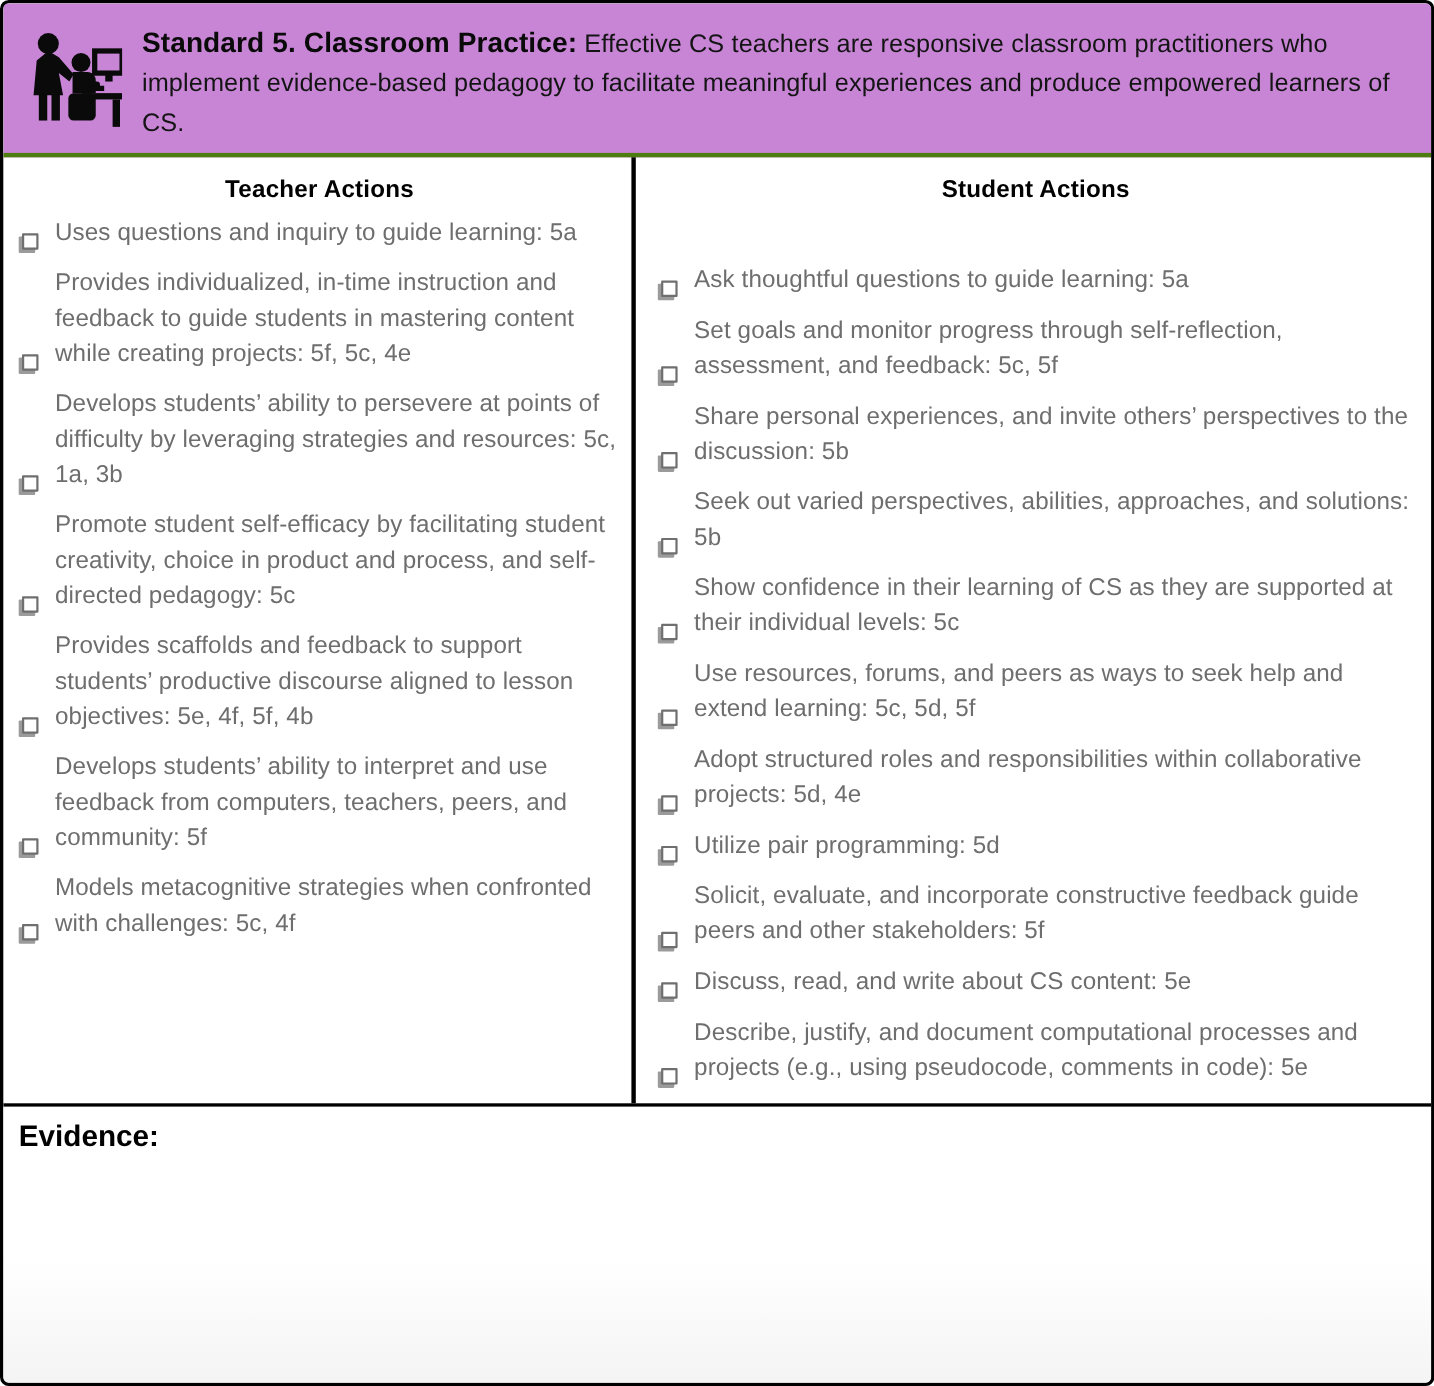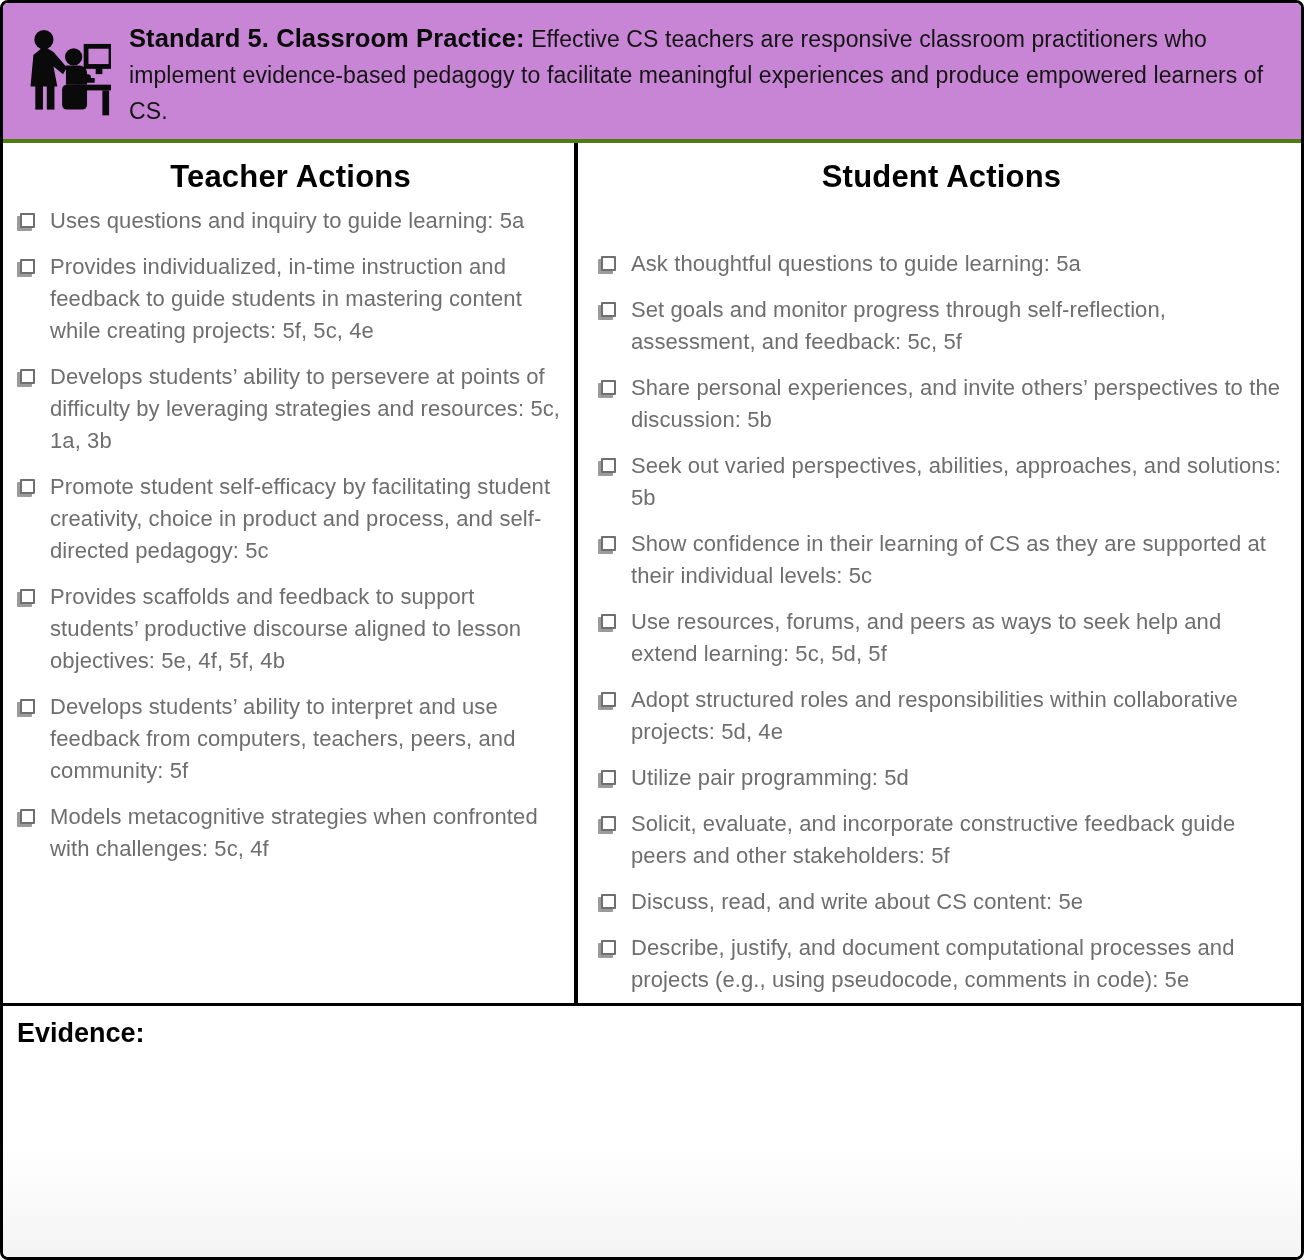--- a/index.html
+++ b/index.html
@@ -33,26 +33,26 @@
   .header-text b { font-size: 25.5px; font-weight: 700; color: #0a0a0a; }
   
   .columns { flex: 0 0 860px; display: flex; min-height: 0; }
   .col {
     padding: 8px 10px 0 14px;
     display: flex; flex-direction: column;
   }
   .col-teacher { flex: 0 0 575px; border-right: 4px solid #000; }
   .col-student { flex: 1 1 auto; padding-left: 20px; padding-right: 16px; gap: 43px; }
   .col-heading {
-    text-align: center; font-size: 31px; font-weight: 700; color: #000;
+    text-align: center; font-size: 22px; font-weight: 700; color: #000;
     margin: 8px 0 10px 0; letter-spacing: 0.2px;
   }
   ul.action-list { list-style: none; }
   ul.action-list li {
-    display: flex; align-items: flex-start; gap: 15px;
+    display: flex; align-items: flex-end; gap: 15px;
     margin-bottom: 14px;
     font-size: 22px; line-height: 32px; color: #6e6e6e;
     letter-spacing: 0.1px;
   }
   .checkbox {
     flex: 0 0 15px; width: 15px; height: 15px;
     margin-top: 8px; margin-left: 3px;
     background: #fff;
     border: 2.5px solid #6f6f6f; border-radius: 1px;
     box-shadow: -3px 3px 0 0 #9b9b9b;

